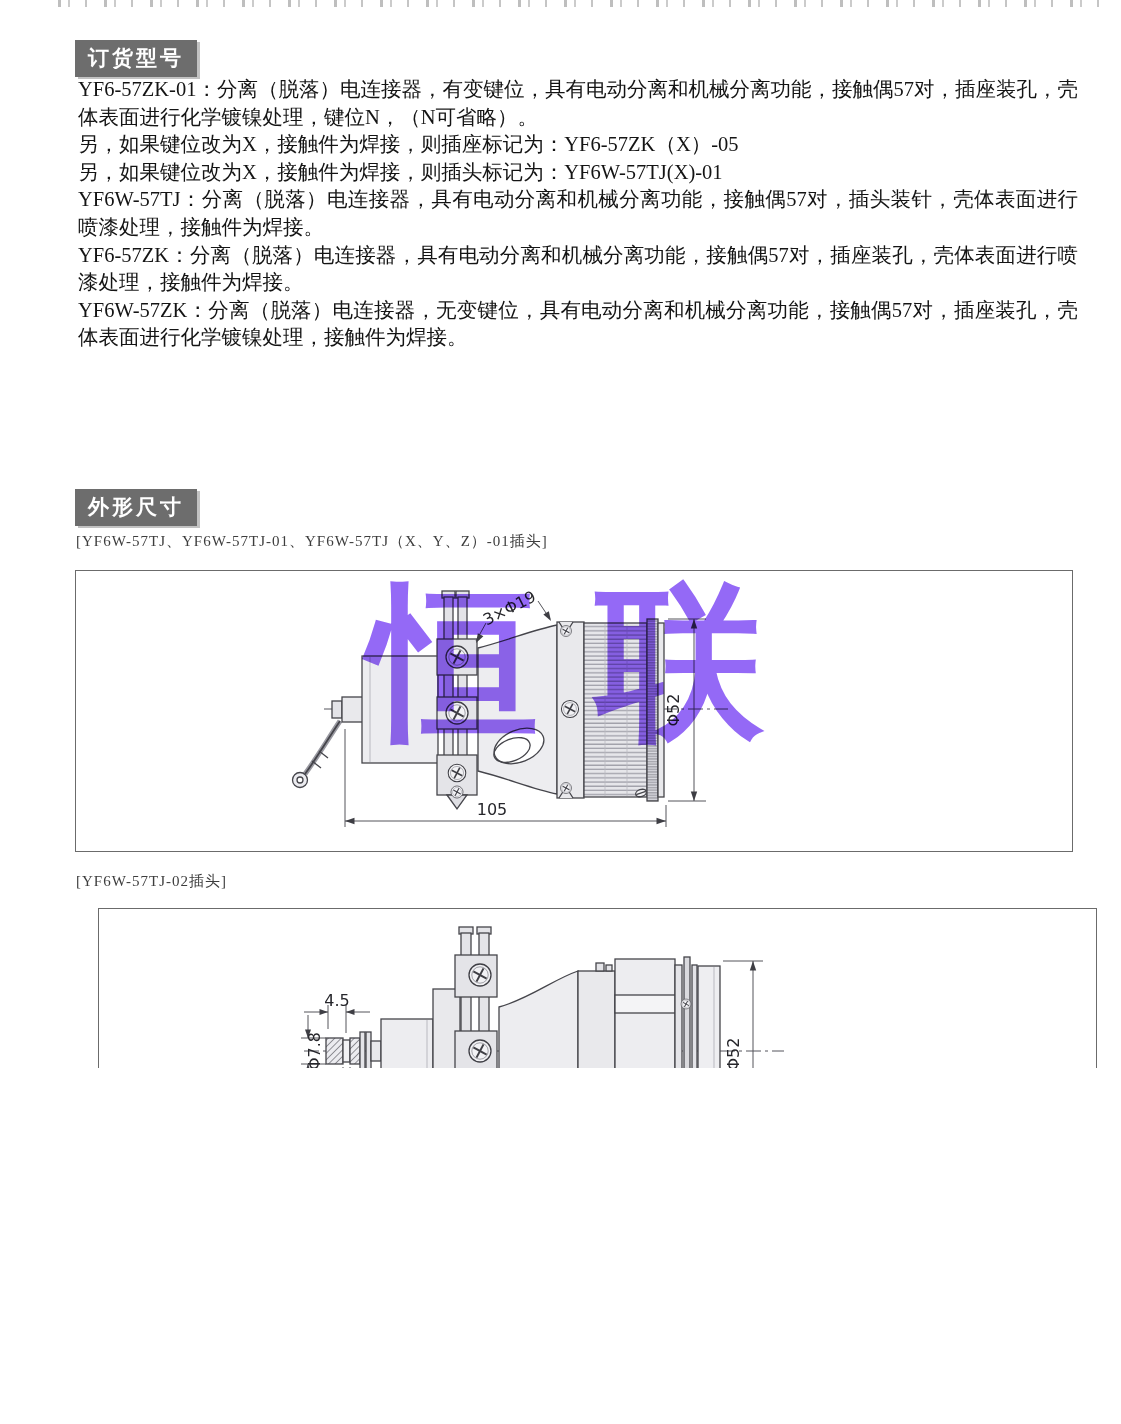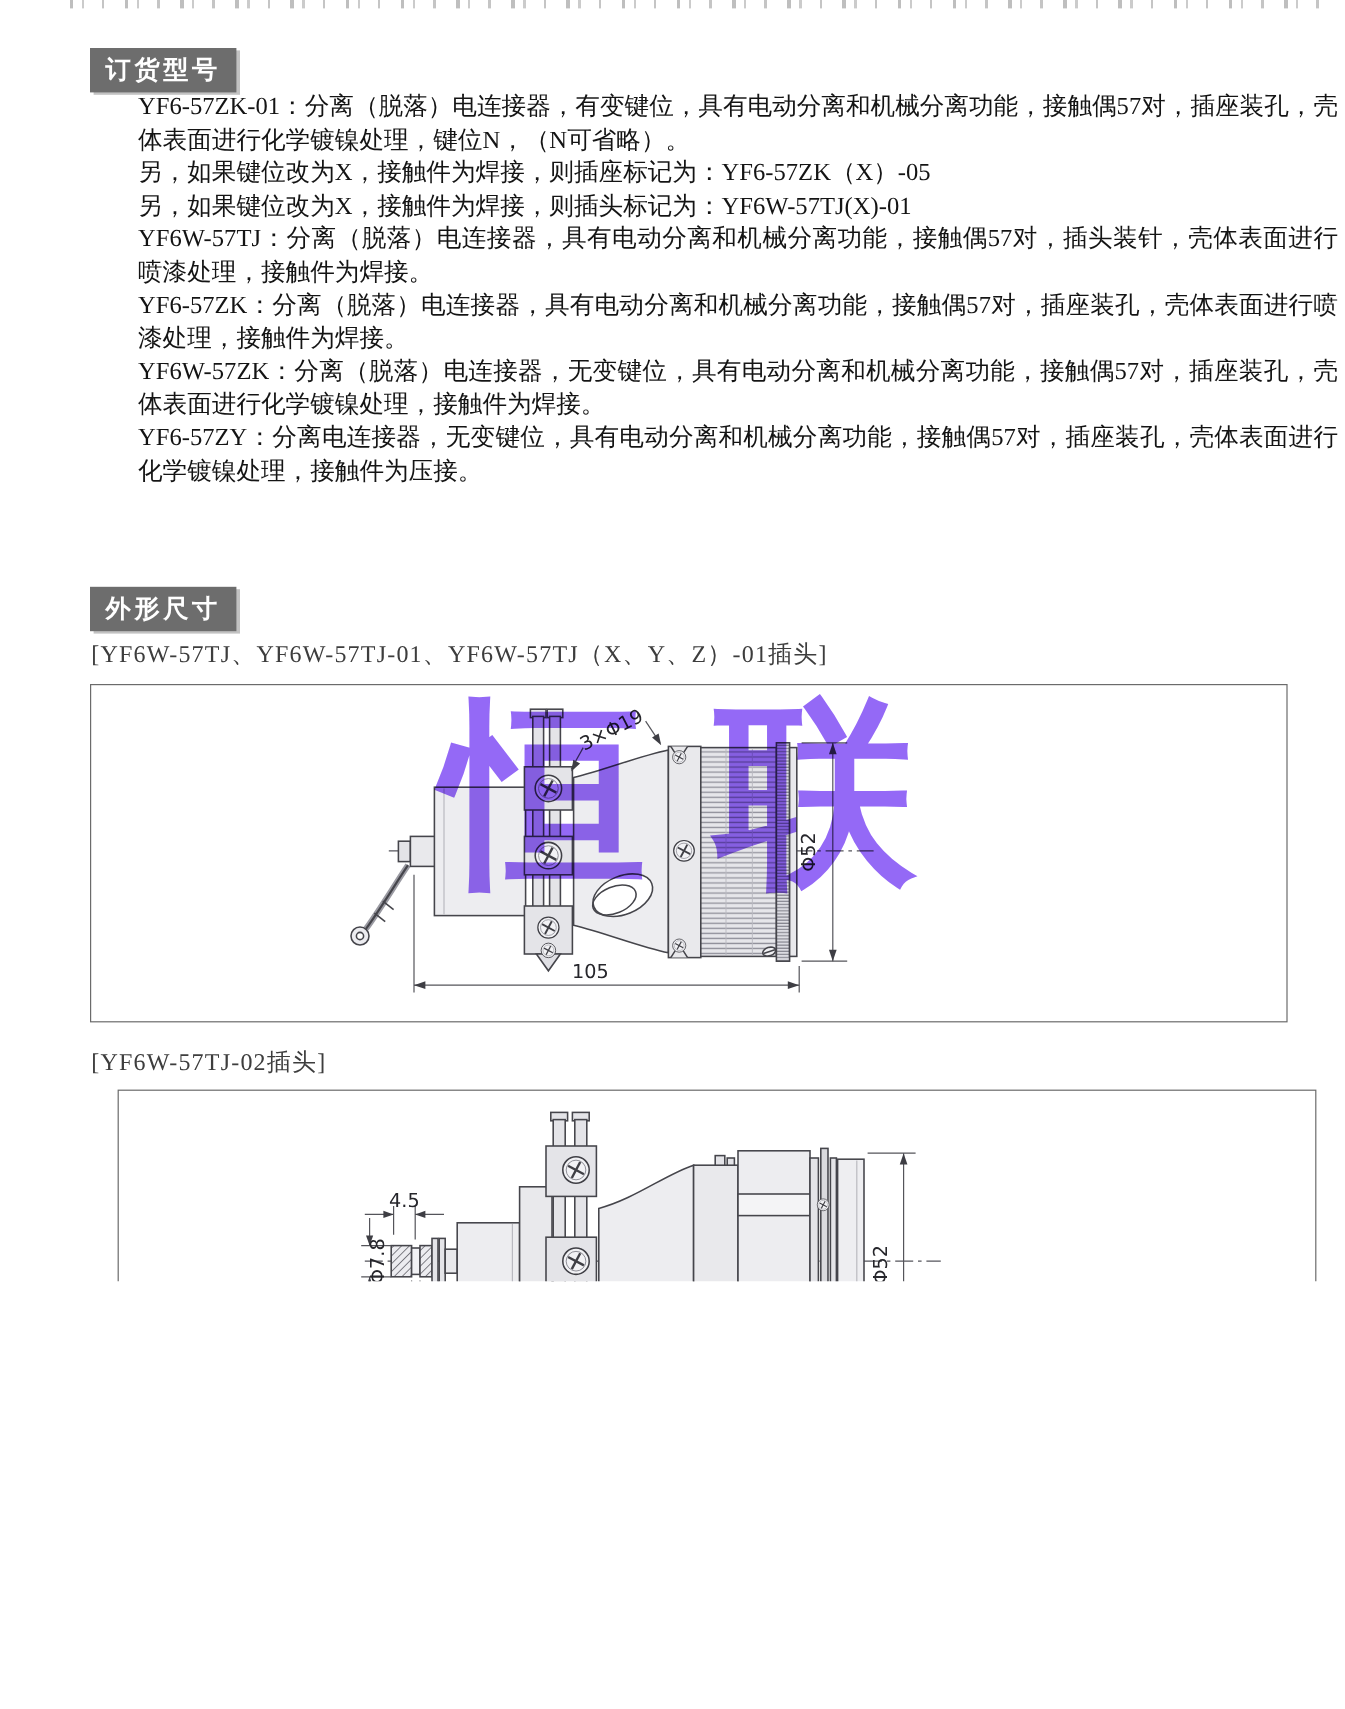--- a/index.html
+++ b/index.html
@@ -11,24 +11,24 @@
       background:repeating-linear-gradient(90deg,#555 0 3px,transparent 3px 10px,#777 10px 12px,
       transparent 12px 27px,#666 27px 29px,transparent 29px 46px);}
 
   .badge{position:absolute;left:75px;display:inline-block;background:#6d6d6d;color:#ffffff;
       font-size:21px;font-weight:bold;letter-spacing:3px;padding:4px 13px 5px 13px;
       box-shadow:3px 2px 0 0 #c2c2c2;}
   .badge1{top:40px;}
   .badge2{top:489px;text-align:center;}
 
   .paras{position:absolute;left:78px;top:76px;width:1000px;font-size:20.5px;line-height:27.6px;
-      text-align:justify;margin-left:37px;}
+      text-align:justify;}
   .paras p{margin:0;padding:0;}
 
-  .caption{position:absolute;left:76px;font-size:20px;color:#3d3d3d;letter-spacing:1px;white-space:nowrap;text-align:center;}
+  .caption{position:absolute;left:76px;font-size:15px;color:#3d3d3d;letter-spacing:1px;white-space:nowrap;text-align:center;}
   .cap1{top:532px;}
   .cap2{top:872px;}
 
   .figure-box{position:absolute;left:75px;background:#ffffff;border:1.5px solid #6b6b6b;}
   .box1{top:570px;width:996px;height:280px;}
   .box2{top:908px;width:997px;height:304px;margin-left:23px;}
   .fig-svg{position:absolute;left:0;top:0;width:100%;height:100%;}
 
   .wm1{position:absolute;left:294px;top:4px;font-size:168px;line-height:1.05;letter-spacing:58px;
       font-weight:bold;color:#8b5cf6;mix-blend-mode:multiply;white-space:nowrap;pointer-events:none;opacity:.92;}
@@ -58,21 +58,20 @@
 
   <div class="badge badge1">订货型号</div>
 
   <div class="paras">
     <p>YF6-57ZK-01：分离（脱落）电连接器，有变键位，具有电动分离和机械分离功能，接触偶57对，插座装孔，壳体表面进行化学镀镍处理，键位N，（N可省略）。</p>
     <p>另，如果键位改为X，接触件为焊接，则插座标记为：YF6-57ZK（X）-05</p>
     <p>另，如果键位改为X，接触件为焊接，则插头标记为：YF6W-57TJ(X)-01</p>
     <p>YF6W-57TJ：分离（脱落）电连接器，具有电动分离和机械分离功能，接触偶57对，插头装针，壳体表面进行喷漆处理，接触件为焊接。</p>
     <p>YF6-57ZK：分离（脱落）电连接器，具有电动分离和机械分离功能，接触偶57对，插座装孔，壳体表面进行喷漆处理，接触件为焊接。</p>
     <p>YF6W-57ZK：分离（脱落）电连接器，无变键位，具有电动分离和机械分离功能，接触偶57对，插座装孔，壳体表面进行化学镀镍处理，接触件为焊接。</p>
-    <p>YF6-57ZY：分离电连接器，无变键位，具有电动分离和机械分离功能，接触偶57对，插座装孔，壳体表面进行化学镀镍处理，接触件为压接。</p>
   </div>
 
   <div class="badge badge2">外形尺寸</div>
 
   <div class="caption cap1">[YF6W-57TJ、YF6W-57TJ-01、YF6W-57TJ（X、Y、Z）-01插头]</div>
 
   <div class="figure-box box1">
     <svg class="fig-svg" viewBox="0 0 996 280">
       <defs>
         <pattern id="knurl1" width="6" height="4.2" patternUnits="userSpaceOnUse">

